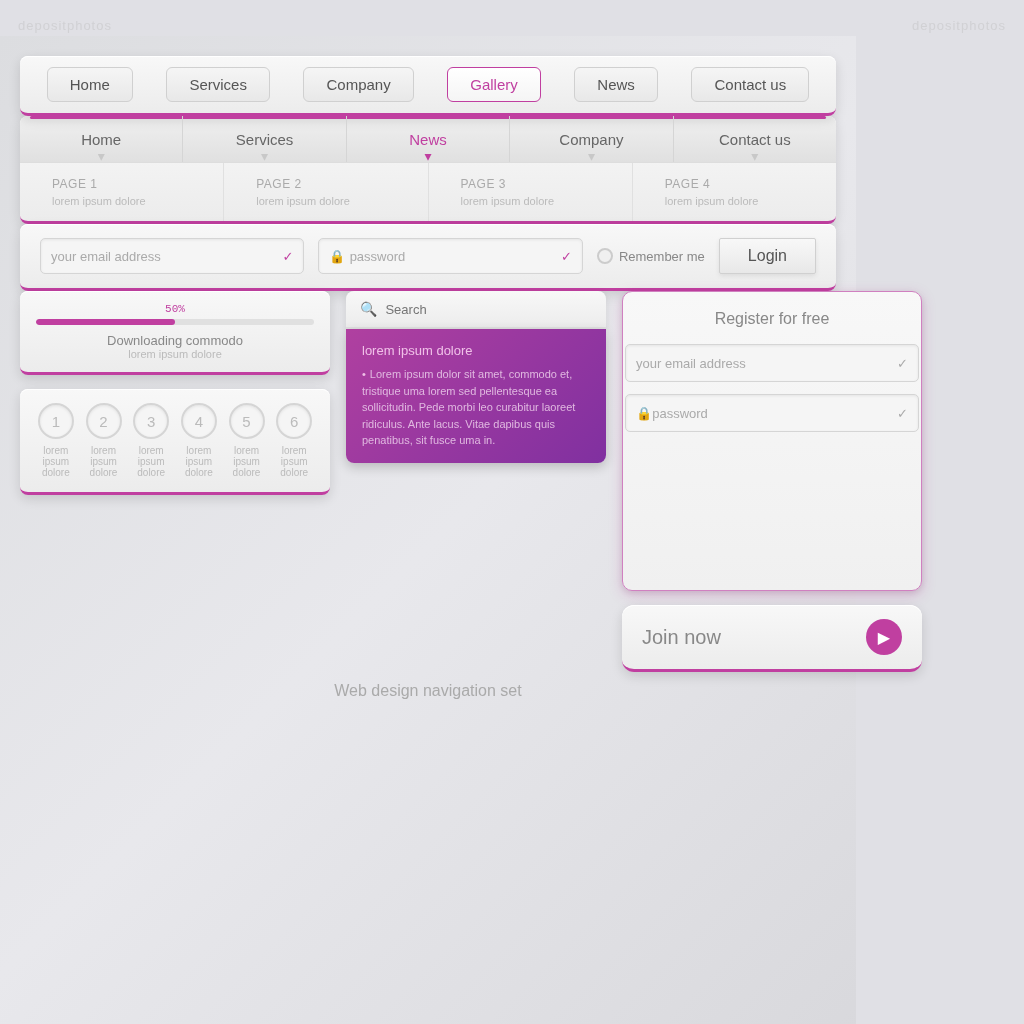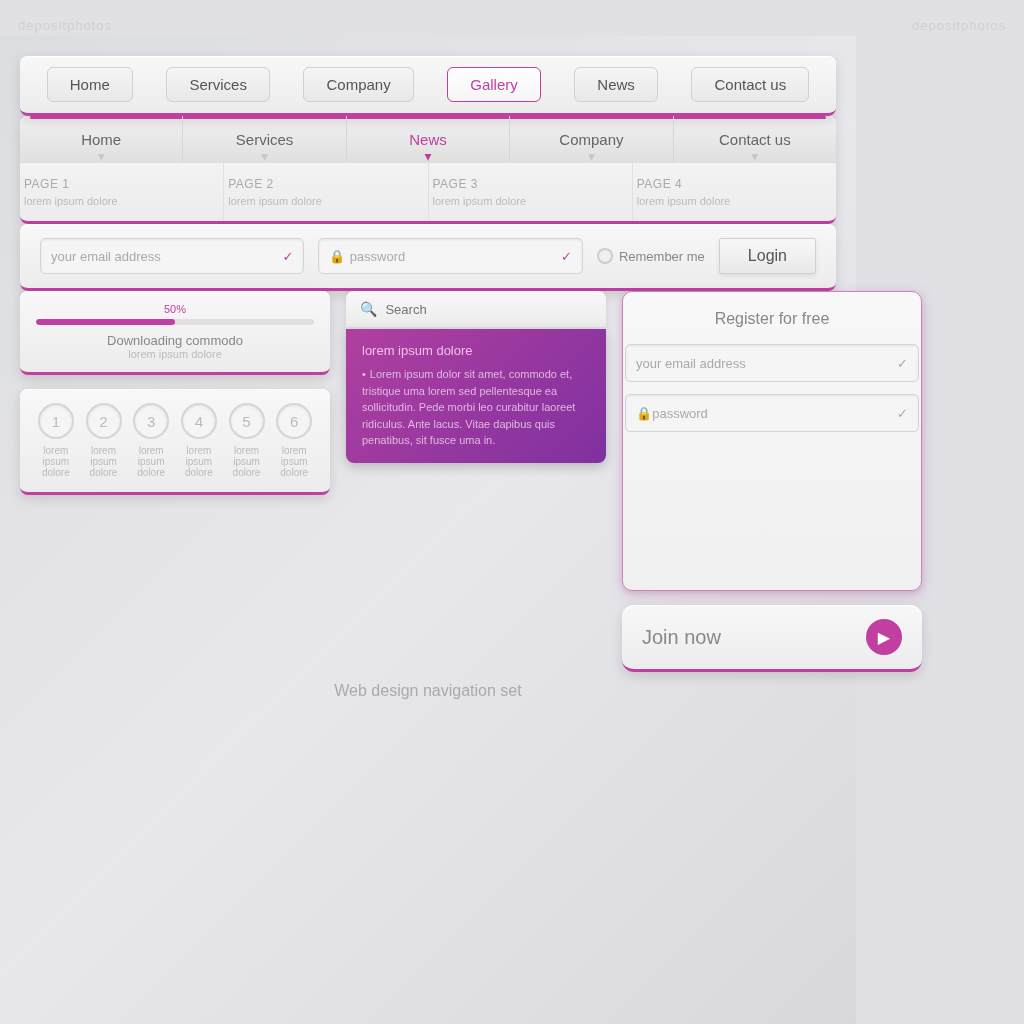--- a/index.html
+++ b/index.html
@@ -111,21 +111,21 @@
       font-size: 14px;
     }
     .nav-tab.active::after { color: #c03fa0; }
 
     .nav-bar-2-pages {
       display: flex;
       border-top: 1px solid #ddd;
     }
     .nav-page {
       flex: 1;
-      padding: 14px 4px;
+      padding: 14px 32px;
       border-right: 1px solid #e0e0e0;
       cursor: pointer;
     }
     .nav-page:last-child { border-right: none; }
     .nav-page-title {
       font-size: 12px;
       color: #aaa;
       font-weight: 500;
       margin-bottom: 4px;
       letter-spacing: 0.5px;
@@ -234,20 +234,21 @@
       border-radius: 8px;
       box-shadow: 0 4px 12px rgba(0,0,0,0.13), inset 0 1px 0 #fff;
       padding: 12px 16px;
       border-bottom: 3px solid #c03fa0;
     }
     .progress-label {
       font-size: 11px;
       color: #c03fa0;
       text-align: center;
       margin-bottom: 4px;
+      font-family: Liberation Mono, monospace;
     }
     .progress-track {
       width: 100%;
       height: 6px;
       background: #e0e0e0;
       border-radius: 3px;
       overflow: hidden;
       margin-bottom: 8px;
     }
     .progress-fill {

